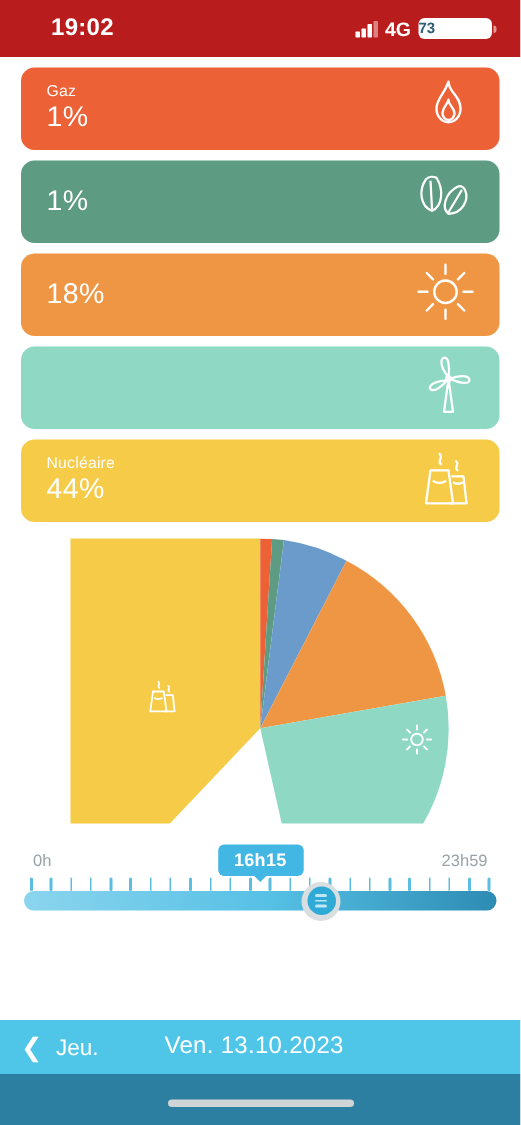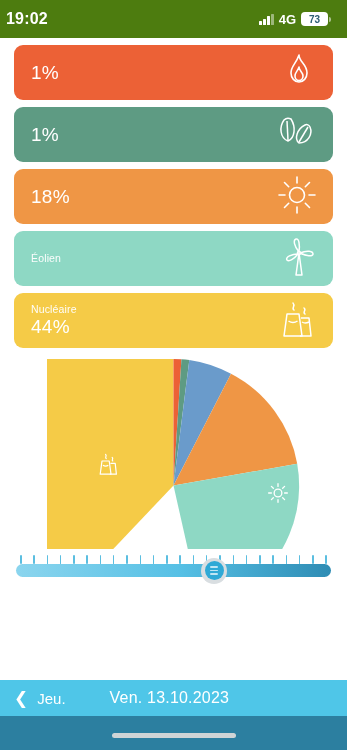--- a/index.html
+++ b/index.html
@@ -6,37 +6,37 @@
   html,body { width:347px; height:750px; }
   body {
     font-family:"Liberation Sans", sans-serif;
     background:#ffffff;
     overflow:hidden;
     position:relative;
   }
 
   
   .statusbar{
-    height:38px; background:#4d7c0f; color:#fff;
+    height:38px; background:#b91c1c; color:#fff;
     display:flex; align-items:center; justify-content:space-between;
-    padding:0 16px 0 6px;
+    padding:0 16px 0 34px;
   }
   .clock{ font-size:16px; font-weight:bold; letter-spacing:.2px; }
   .status-right{ display:flex; align-items:center; gap:5px; }
   .bars{ display:flex; align-items:flex-end; gap:1.5px; height:11px; }
   .bars i{ display:block; width:2.5px; background:#fff; border-radius:.5px; }
   .bars i:nth-child(1){ height:4px; }
   .bars i:nth-child(2){ height:6px; }
   .bars i:nth-child(3){ height:8.5px; }
   .bars i:nth-child(4){ height:11px; opacity:.45; }
   .net{ font-size:13px; font-weight:bold; margin-left:0; }
   .battery{ position:relative; display:flex; align-items:center; }
   .battery .shell{
-    width:27px; height:14px; border-radius:4px; background:#fff;
-    display:flex; align-items:center; justify-content:center;
+    width:49px; height:14px; border-radius:4px; background:#fff;
+    display:flex; align-items:center; 
   }
   .battery .lvl{ font-size:10px; font-weight:bold; color:#2C5E74; }
   .battery .tip{
     width:2px; height:5px; background:#fff; opacity:.55;
     border-radius:0 2px 2px 0; margin-left:1px;
   }
 
   
   .cards{ padding:7px 14px 0 14px; }
   .card{
@@ -122,20 +122,21 @@
           <span class="lvl">73</span>
         </span>
       <span class="tip"></span>
     </span>
   </div>
 </div>
 
 <div class="cards">
 
   <div class="card" style="background:#EC6136">
+    <span class="lbl">Gaz</span>
     <span class="val">1%</span>
     <span class="ico">
       <svg width="36" height="40" viewBox="0 0 36 40" fill="none" stroke="#fff" stroke-width="1.6">
         <path d="M18 4 C18 11 26 13 26 22 a8 9 0 0 1 -16 0 C10 15 15 13 18 4 Z" stroke-linejoin="round"></path>
         <path d="M18 16 C18 20 22 21 22 25 a4 4.5 0 0 1 -8 0 C14 21 17 20 18 16 Z" stroke-linejoin="round"></path>
       </svg>
     </span>
   </div>
 
   <div class="card" style="background:#5E9B83">
@@ -157,21 +158,20 @@
       <svg width="40" height="40" viewBox="0 0 40 40" fill="none" stroke="#fff" stroke-width="1.6" stroke-linecap="round">
         <circle cx="20" cy="20" r="7.5"></circle>
         <path d="M20 2 v6 M20 32 v6 M2 20 h6 M32 20 h6
                  M7.5 7.5 l4.2 4.2 M28.3 28.3 l4.2 4.2
                  M32.5 7.5 l-4.2 4.2 M11.7 28.3 l-4.2 4.2"></path>
       </svg>
     </span>
   </div>
 
   <div class="card" style="background:#8ED8C4">
-    <span class="lbl">Éolien</span>
     <span class="ico">
       <svg width="36" height="42" viewBox="0 0 36 42" fill="none" stroke="#fff" stroke-width="1.5">
         <path d="M18 17 L15 39 h6 L18 17Z" stroke-linejoin="round"></path>
         <path d="M18 16 C13 10 12 4 15 3 C18 2 19 9 18 16Z" stroke-linejoin="round"></path>
         <path d="M19 17 C26 14 32 15 32 18 C32 21 25 20 19 17Z" stroke-linejoin="round"></path>
         <path d="M17 18 C13 23 8 26 6 24 C4 21 11 18 17 18Z" stroke-linejoin="round"></path>
         <circle cx="18" cy="17" r="1.6"></circle>
       </svg>
     </span>
   </div>
@@ -230,20 +230,25 @@
     <svg width="22" height="22" viewBox="0 0 40 40" fill="none" stroke="#fff" stroke-width="2.4" stroke-linecap="round">
       <circle cx="20" cy="20" r="7"></circle>
       <path d="M20 3 v5 M20 32 v5 M3 20 h5 M32 20 h5
                M8 8 l3.5 3.5 M28.5 28.5 l3.5 3.5
                M32 8 l-3.5 3.5 M11.5 28.5 l-3.5 3.5"></path>
     </svg>
   </span>
 </div>
 
 <div class="sliderzone">
+  <div class="timerow">
+    <span class="tm">0h</span>
+    <span class="tm">23h59</span>
+  </div>
+  <div class="badge">16h15</div>
   <div class="track">
     <div class="ticks">
       <i></i>
         <i></i>
         <i></i>
         <i></i>
         <i></i>
         <i></i>
         <i></i>
         <i></i>

